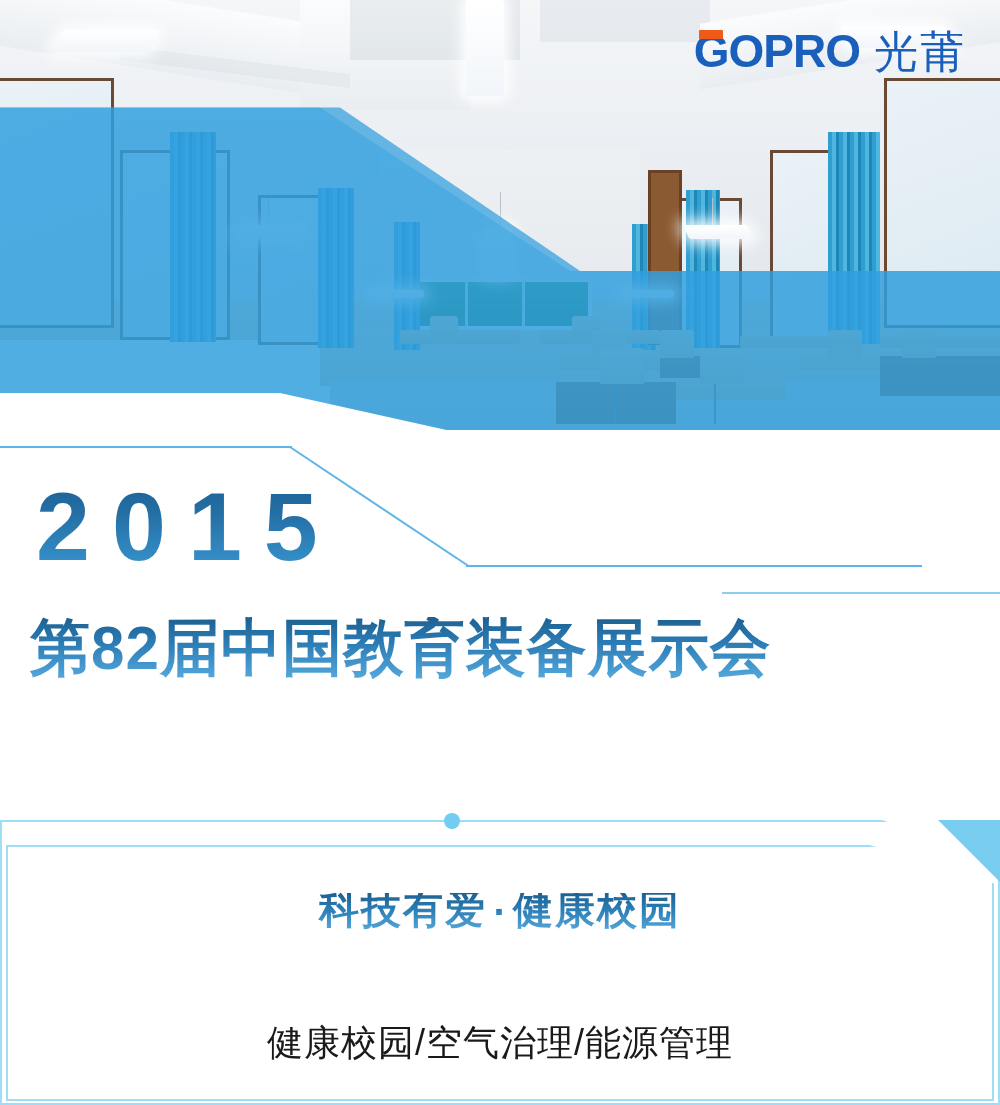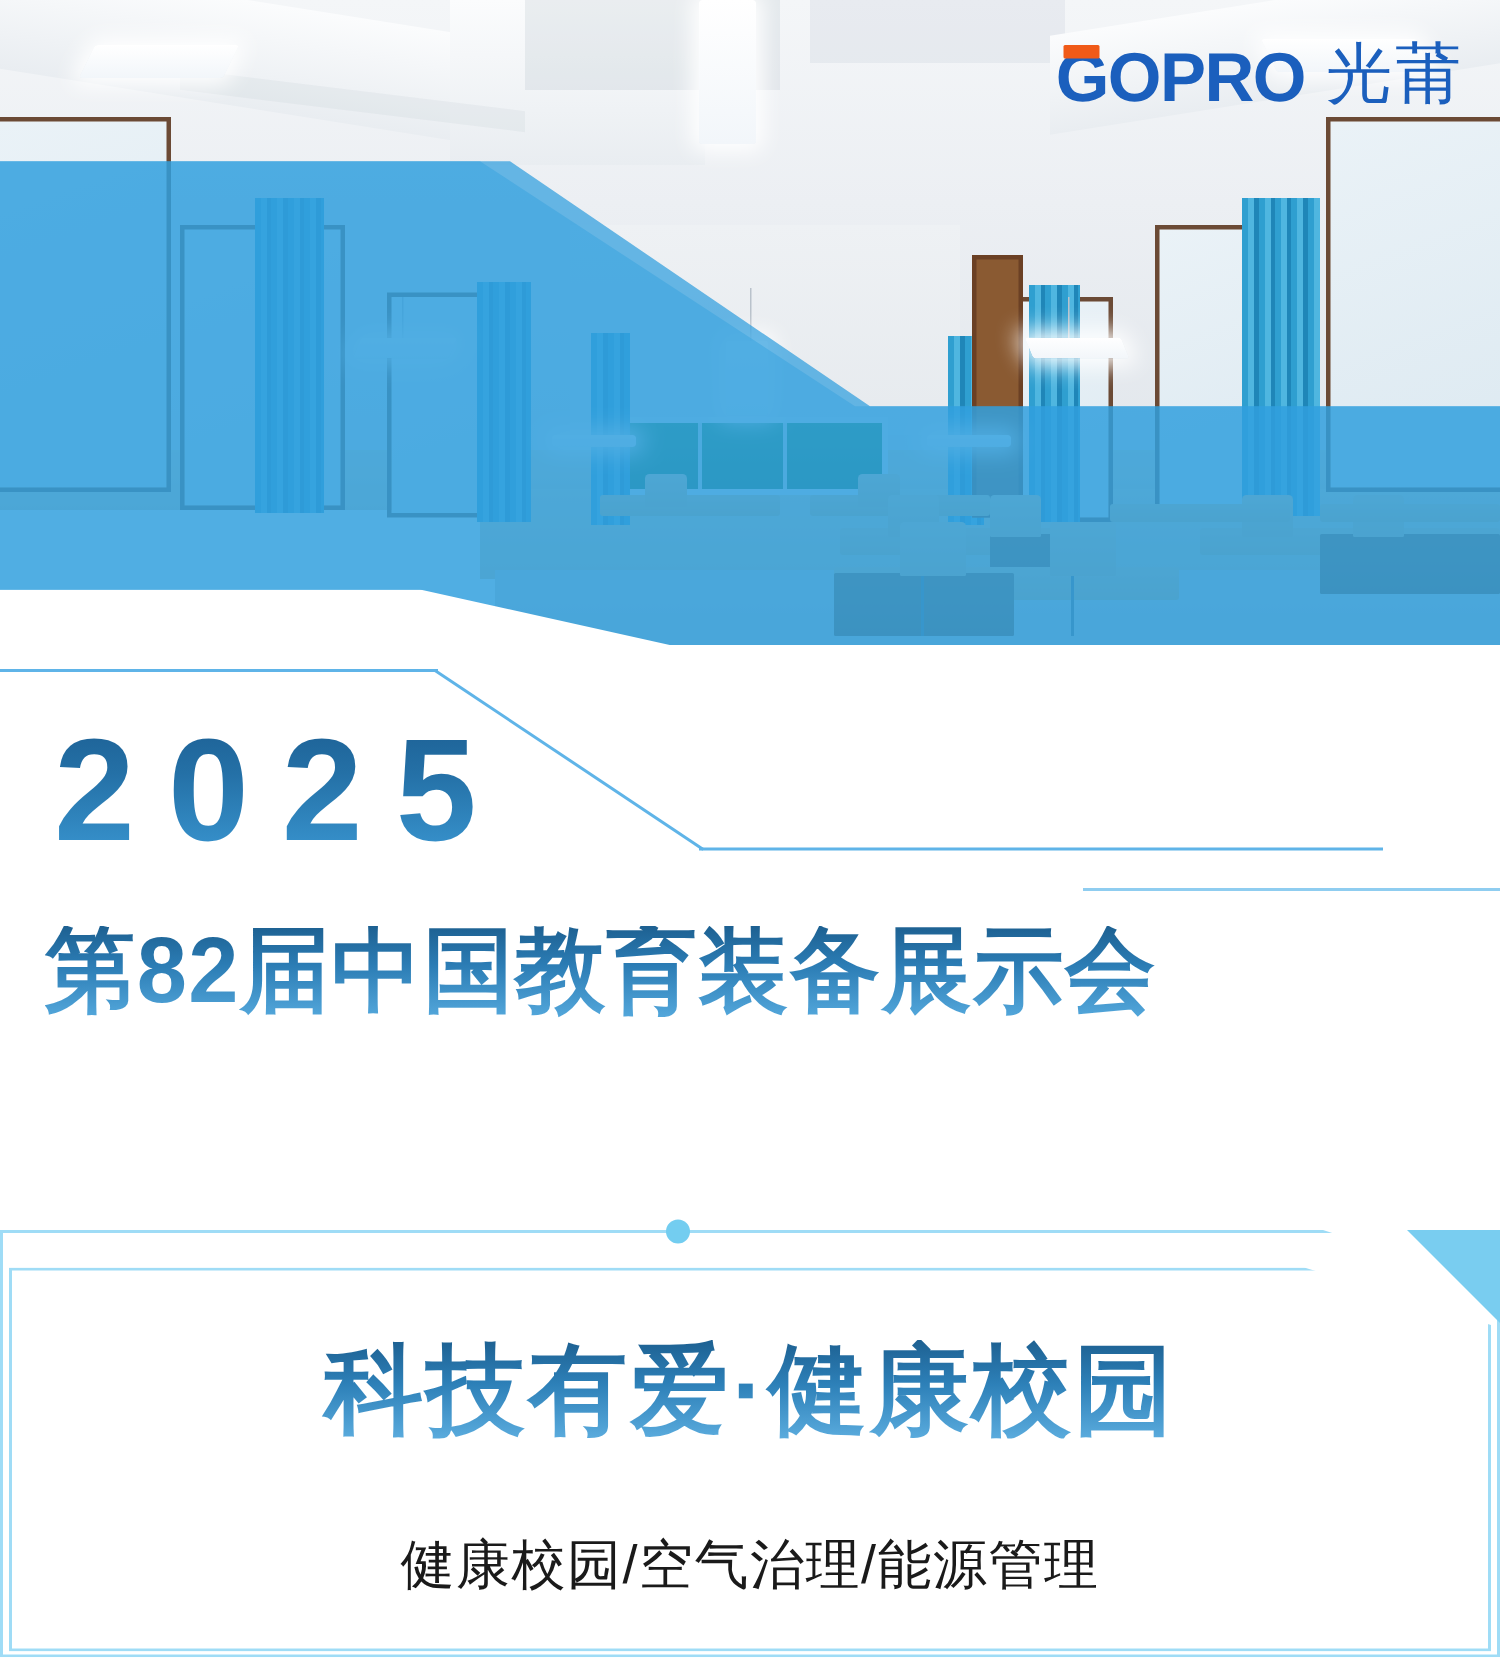--- a/index.html
+++ b/index.html
@@ -117,31 +117,31 @@
     background:#73cdf0;
   }
   .corner-tri{
     position:absolute;left:938px;top:820px;width:62px;height:62px;
     background:#79cdf0;
     clip-path:polygon(0 0,100% 0,100% 100%);
   }
 
   .slogan{
     position:absolute;left:0;right:0;top:893px;text-align:center;
-    font-size:66px;font-weight:700;letter-spacing:2px;line-height:1;
+    font-size:40px;font-weight:700;letter-spacing:2px;line-height:1;
     background:linear-gradient(180deg,#1d6091 0%,#2d80b8 45%,#5aabdd 100%);
-    -webkit-background-clip:text;background-clip:text;color:transparent;
+    -webkit-background-clip:text;background-clip:text;color:transparent;font-family:Liberation Mono, monospace;
   }
   .subline{
     position:absolute;left:0;right:0;top:1019px;text-align:center;
     font-size:36px;font-weight:400;letter-spacing:1px;color:#1a1a1a;
   }
 
   
-  .logo{position:absolute;right:24px;top:28px;display:flex;align-items:flex-start;gap:14px;}
+  .logo{position:absolute;right:34px;top:28px;display:flex;align-items:flex-end;gap:14px;}
   .logo-word{position:relative;font-size:46px;font-weight:700;color:#1b5fbd;letter-spacing:-1px;line-height:1;}
   .logo-accent{position:absolute;left:5px;top:2px;width:24px;height:9px;background:#f05a18;border-radius:1px;}
   .logo-cn{font-size:44px;color:#1b5fbd;font-weight:500;letter-spacing:2px;line-height:1;}
 </style>
 </head>
 <body>
 
 <div class="poster">
 
   <div class="hero">
@@ -223,21 +223,21 @@
               clip-path:polygon(0 0,290px 0,470px 158px,1000px 158px,1000px 200px,0 200px);"></div>
 
   <div class="accent-line" style="left:0;top:446px;width:292px;"></div>
 
   <div class="accent-line" style="left:290px;top:446px;width:215px;transform:rotate(33.7deg);"></div>
 
   <div class="accent-line" style="left:466px;top:565px;width:456px;"></div>
 
   <div class="accent-line soft" style="left:722px;top:592px;width:278px;"></div>
 
-  <div class="year">2025</div>
+  <div class="year">2015</div>
   <div class="main-title">第82届中国教育装备展示会</div>
 
   <div class="frame-wrap">
     <div class="frame-outer"></div>
     <div class="frame-inner"></div>
   </div>
   <div class="frame-dot"></div>
   <div class="corner-tri"></div>
 
   <div class="slogan">科技有爱·健康校园</div>

